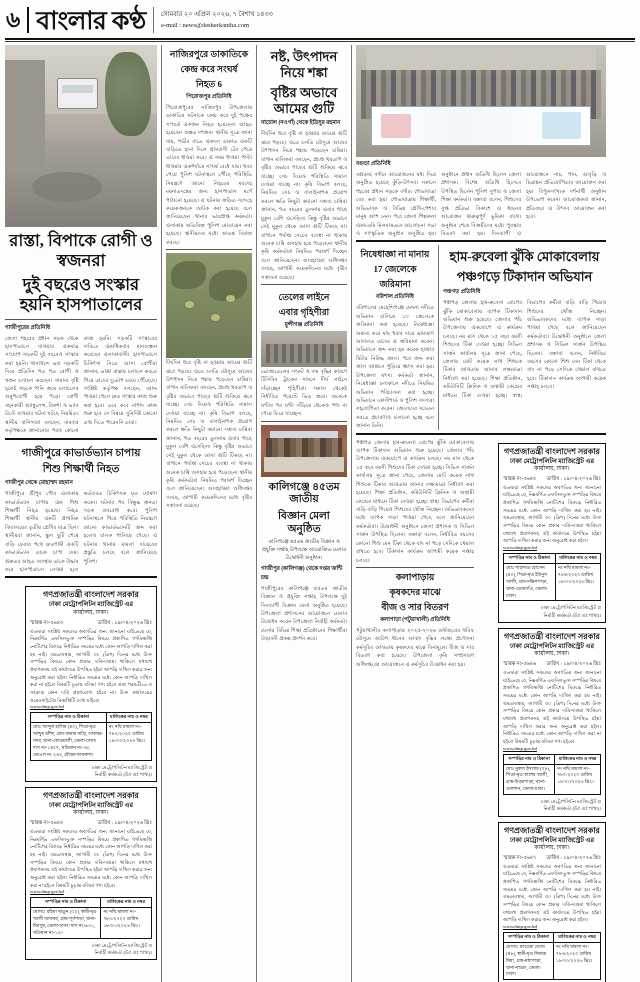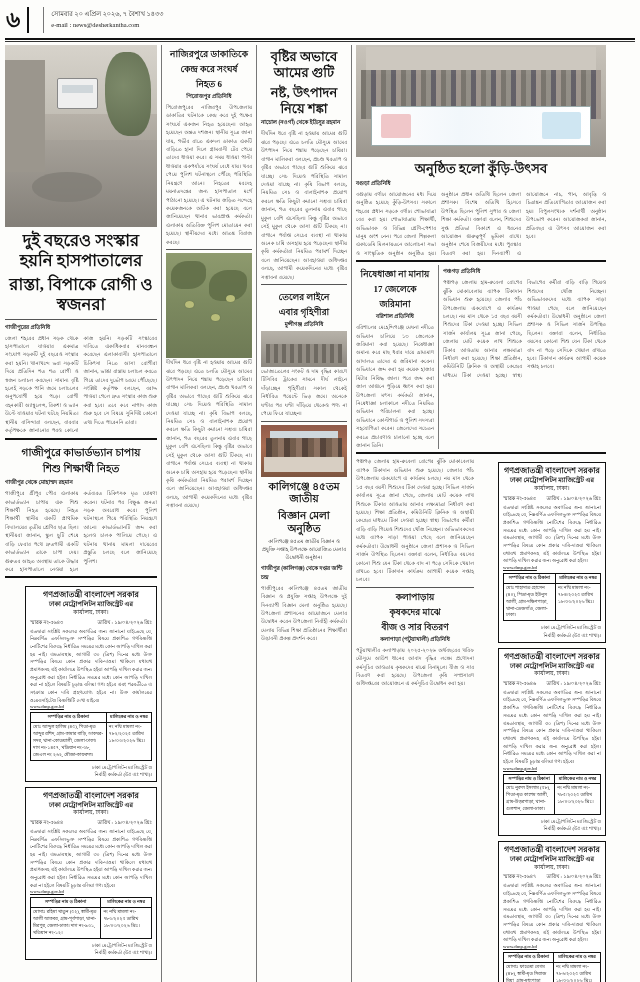--- a/index.html
+++ b/index.html
@@ -91,20 +91,21 @@
   .oil-photo .q{position:absolute;left:6%;right:6%;bottom:12%;height:52%;background:repeating-linear-gradient(90deg,#6f6a62 0 4px,#938d84 4px 8px);}
 </style>
 </head>
 <body>
 
 <div class="page">
 
   <div class="masthead">
     <div class="pageno">৬</div>
     <div class="mast-rule"></div>
+    <div class="mast-name">বাংলার কণ্ঠ</div>
     <div class="mast-divider"></div>
     <div>
       <div class="mast-meta">সোমবার ২০ এপ্রিল ২০২৬, ৭ বৈশাখ ১৪৩৩</div>
       <div class="mast-meta">e-mail : news@desherkantha.com</div>
     </div>
     <div class="mast-spacer"></div>
   </div>
   <div class="rule-thick"></div>
   <div class="rule-thin"></div>
 
@@ -114,22 +115,22 @@
 
       <div>
         <div class="photo p-road" style="height:182px;">
           <div class="sky"></div>
           <div class="ground"></div>
           <div class="wall"></div>
           <div class="van"></div>
           <div class="tree"></div>
           <div class="puddle"></div>
         </div>
+        <div class="hl hl-xl">রাস্তা, বিপাকে রোগী ও স্বজনরা</div>
         <div class="hl hl-xl">দুই বছরেও সংস্কার হয়নি হাসপাতালের</div>
-        <div class="hl hl-xl">রাস্তা, বিপাকে রোগী ও স্বজনরা</div>
         <div class="hr"></div>
         <div class="byline">গাজীপুরের প্রতিনিধি</div>
         <div class="txt cols2">জেলা শহরের প্রধান সড়ক থেকে হাসপাতালে যাওয়ার একমাত্র সংযোগ সড়কটি দুই বছরেও সংস্কার করা হয়নি। খানাখন্দে ভরা সড়কটি দিয়ে প্রতিদিন শত শত রোগী ও স্বজন চলাচল করছেন। সামান্য বৃষ্টি হলেই সড়কে পানি জমে চলাচলের অনুপযোগী হয়ে পড়ে। রোগী বহনকারী অ্যাম্বুলেন্স, রিকশা ও ভ্যান উল্টে যাওয়ার ঘটনা ঘটছে নিয়মিত। স্থানীয় বাসিন্দারা বলছেন, বারবার কর্তৃপক্ষকে জানানোর পরও কোনো কাজ হয়নি। সড়কটি সংস্কারের দাবিতে একাধিকবার মানববন্ধন করেছেন এলাকাবাসী। হাসপাতালে চিকিৎসা নিতে আসা রোগীরা জানান, ভাঙা রাস্তায় চলাচল করতে গিয়ে তাদের দুর্ভোগ চরমে পৌঁছেছে। সংশ্লিষ্ট কর্তৃপক্ষ বলছেন, বরাদ্দ পাওয়া গেলে দ্রুত সংস্কার কাজ শুরু করা হবে। তবে কবে নাগাদ কাজ শুরু হবে সে বিষয়ে সুনির্দিষ্ট কোনো তথ্য দিতে পারেননি তারা।</div>
       </div>
 
       <div class="hr2"></div>
 
       <div>
         <div class="hl hl-md">গাজীপুরে কাভার্ডভ্যান চাপায়</div>
         <div class="hl hl-md">শিশু শিক্ষার্থী নিহত</div>
@@ -219,22 +220,22 @@
           <div class="fruit" style="left:70%;top:40%;"></div>
         </div>
         <div class="txt">দীর্ঘদিন ধরে বৃষ্টি না হওয়ায় আমের গুটি ঝরে পড়ছে। এতে চলতি মৌসুমে আমের উৎপাদন নিয়ে শঙ্কায় পড়েছেন চাষিরা। বাগান মালিকরা বলছেন, প্রচণ্ড খরতাপ ও বৃষ্টির অভাবে গাছের গুটি শুকিয়ে ঝরে যাচ্ছে। সেচ দিয়েও পরিস্থিতি সামাল দেওয়া যাচ্ছে না। কৃষি বিভাগ বলছে, নিয়মিত সেচ ও বালাইনাশক প্রয়োগ করলে ক্ষতি কিছুটা কমানো সম্ভব। চাষিরা জানান, গত বছরের তুলনায় এবার গাছে মুকুল বেশি এসেছিল। কিন্তু বৃষ্টির অভাবে সেই মুকুল থেকে আসা গুটি টিকছে না। বাগানে পর্যাপ্ত সেচের ব্যবস্থা না থাকায় অনেক চাষি অসহায় হয়ে পড়েছেন। স্থানীয় কৃষি কর্মকর্তারা নিয়মিত পরামর্শ দিচ্ছেন বলে জানিয়েছেন। আবহাওয়া অধিদপ্তর বলছে, আগামী কয়েকদিনের মধ্যে বৃষ্টির সম্ভাবনা রয়েছে।</div>
       </div>
     </div>
 
     <div class="vrule"></div>
 
     <div class="col c-mid2">
       <div>
+        <div class="hl hl-lg">নষ্ট, উৎপাদন নিয়ে শঙ্কা</div>
         <div class="hl hl-lg">বৃষ্টির অভাবে আমের গুটি</div>
-        <div class="hl hl-lg">নষ্ট, উৎপাদন নিয়ে শঙ্কা</div>
         <div class="byline">নাচোল (নওগাঁ) থেকে ইদ্রিসুর রহমান</div>
         <div class="txt">দীর্ঘদিন ধরে বৃষ্টি না হওয়ায় আমের গুটি ঝরে পড়ছে। এতে চলতি মৌসুমে আমের উৎপাদন নিয়ে শঙ্কায় পড়েছেন চাষিরা। বাগান মালিকরা বলছেন, প্রচণ্ড খরতাপ ও বৃষ্টির অভাবে গাছের গুটি শুকিয়ে ঝরে যাচ্ছে। সেচ দিয়েও পরিস্থিতি সামাল দেওয়া যাচ্ছে না। কৃষি বিভাগ বলছে, নিয়মিত সেচ ও বালাইনাশক প্রয়োগ করলে ক্ষতি কিছুটা কমানো সম্ভব। চাষিরা জানান, গত বছরের তুলনায় এবার গাছে মুকুল বেশি এসেছিল। কিন্তু বৃষ্টির অভাবে সেই মুকুল থেকে আসা গুটি টিকছে না। বাগানে পর্যাপ্ত সেচের ব্যবস্থা না থাকায় অনেক চাষি অসহায় হয়ে পড়েছেন। স্থানীয় কৃষি কর্মকর্তারা নিয়মিত পরামর্শ দিচ্ছেন বলে জানিয়েছেন। আবহাওয়া অধিদপ্তর বলছে, আগামী কয়েকদিনের মধ্যে বৃষ্টির সম্ভাবনা রয়েছে।</div>
       </div>
 
       <div class="hr"></div>
 
       <div>
         <div class="hl hl-sm">তেলের লাইনে</div>
         <div class="hl hl-sm">এবার গৃহিণীরা</div>
         <div class="byline c">মুন্সীগঞ্জ প্রতিনিধি</div>
@@ -263,37 +264,38 @@
     <div class="vrule"></div>
 
     <div class="col c-right">
 
       <div>
         <div class="photo banner-photo" style="height:112px;">
           <div class="bld"></div>
           <div class="crowd"></div>
           <div class="bnr"></div>
         </div>
-        <div class="hl hl-lg">অনুষ্ঠিত হলো কুঁড়ি-উৎসব</div>
         <div class="byline">বগুড়া প্রতিনিধি</div>
         <div class="txt cols3">বগুড়ায় বর্ণাঢ্য আয়োজনের মধ্য দিয়ে অনুষ্ঠিত হয়েছে কুঁড়ি-উৎসব। সকালে শহরের প্রধান সড়কে বর্ণাঢ্য শোভাযাত্রা বের করা হয়। শোভাযাত্রায় শিক্ষার্থী, অভিভাবক ও বিভিন্ন শ্রেণি-পেশার মানুষ অংশ নেন। পরে জেলা শিল্পকলা একাডেমি মিলনায়তনে আলোচনা সভা ও সাংস্কৃতিক অনুষ্ঠান অনুষ্ঠিত হয়। অনুষ্ঠানে প্রধান অতিথি ছিলেন জেলা প্রশাসক। বিশেষ অতিথি হিসেবে উপস্থিত ছিলেন পুলিশ সুপার ও জেলা শিক্ষা কর্মকর্তা। বক্তারা বলেন, শিশুদের সুপ্ত প্রতিভা বিকাশে এ ধরনের আয়োজন গুরুত্বপূর্ণ ভূমিকা রাখে। অনুষ্ঠান শেষে বিজয়ীদের মধ্যে পুরস্কার বিতরণ করা হয়। দিনব্যাপী এ আয়োজনে নাচ, গান, আবৃত্তি ও চিত্রাঙ্কন প্রতিযোগিতার আয়োজন করা হয়। বিপুলসংখ্যক দর্শনার্থী অনুষ্ঠান উপভোগ করেন। আয়োজকরা জানান, প্রতিবছর এ উৎসব আয়োজন করা হবে।</div>
       </div>
 
       <div class="hr2"></div>
 
       <div style="display:flex;gap:4px;">
         <div style="width:78px;">
           <div class="hl hl-sm">নিষেধাজ্ঞা না মানায়</div>
           <div class="hl hl-sm">17 জেলেকে</div>
           <div class="hl hl-sm">জরিমানা</div>
           <div class="byline c">বরিশাল প্রতিনিধি</div>
           <div class="txt">বরিশালের মেহেন্দিগঞ্জে মেঘনা নদীতে অভিযান চালিয়ে ১৩ জেলেকে জরিমানা করা হয়েছে। নিষেধাজ্ঞা অমান্য করে মাছ ধরার দায়ে ভ্রাম্যমাণ আদালত তাদের এ জরিমানা করেন। অভিযানে জব্দ করা হয় কয়েক হাজার মিটার নিষিদ্ধ জাল। পরে জব্দ করা জাল আগুনে পুড়িয়ে ধ্বংস করা হয়। উপজেলা মৎস্য কর্মকর্তা জানান, নিষেধাজ্ঞা চলাকালে নদীতে নিয়মিত অভিযান পরিচালনা করা হচ্ছে। অভিযানে কোস্টগার্ড ও পুলিশ সদস্যরা সহযোগিতা করেন। জেলেদের সচেতন করতে প্রচারণাও চালানো হচ্ছে বলে জানান তিনি।</div>
         </div>
         <div class="vrule"></div>
         <div style="flex:1;">
+          <div class="hl hl-lg">হাম-রুবেলা ঝুঁকি মোকাবেলায়</div>
+          <div class="hl hl-lg">পঞ্চগড়ে টিকাদান অভিযান</div>
           <div class="byline">পঞ্চগড় প্রতিনিধি</div>
           <div class="txt cols2">পঞ্চগড় জেলায় হাম-রুবেলা রোগের ঝুঁকি মোকাবেলায় ব্যাপক টিকাদান অভিযান শুরু হয়েছে। জেলার পাঁচ উপজেলায় একযোগে এ কার্যক্রম চলছে। নয় মাস থেকে ১৫ বছর বয়সী শিশুদের টিকা দেওয়া হচ্ছে। সিভিল সার্জন কার্যালয় সূত্রে জানা গেছে, জেলায় মোট কয়েক লাখ শিশুকে টিকার আওতায় আনার লক্ষ্যমাত্রা নির্ধারণ করা হয়েছে। শিক্ষা প্রতিষ্ঠান, কমিউনিটি ক্লিনিক ও অস্থায়ী কেন্দ্রের মাধ্যমে টিকা দেওয়া হচ্ছে। স্বাস্থ্য বিভাগের কর্মীরা বাড়ি বাড়ি গিয়েও শিশুদের খোঁজ নিচ্ছেন। অভিভাবকদের মধ্যে ব্যাপক সাড়া পাওয়া গেছে বলে জানিয়েছেন কর্মকর্তারা। উদ্বোধনী অনুষ্ঠানে জেলা প্রশাসক ও সিভিল সার্জন উপস্থিত ছিলেন। বক্তারা বলেন, নির্ধারিত বয়সের কোনো শিশু যেন টিকা থেকে বাদ না পড়ে সেদিকে খেয়াল রাখতে হবে। টিকাদান কার্যক্রম আগামী কয়েক সপ্তাহ চলবে।</div>
         </div>
       </div>
 
       <div class="hr2"></div>
 
       <div style="display:flex;gap:4px;">
 
         <div style="width:118px;">

